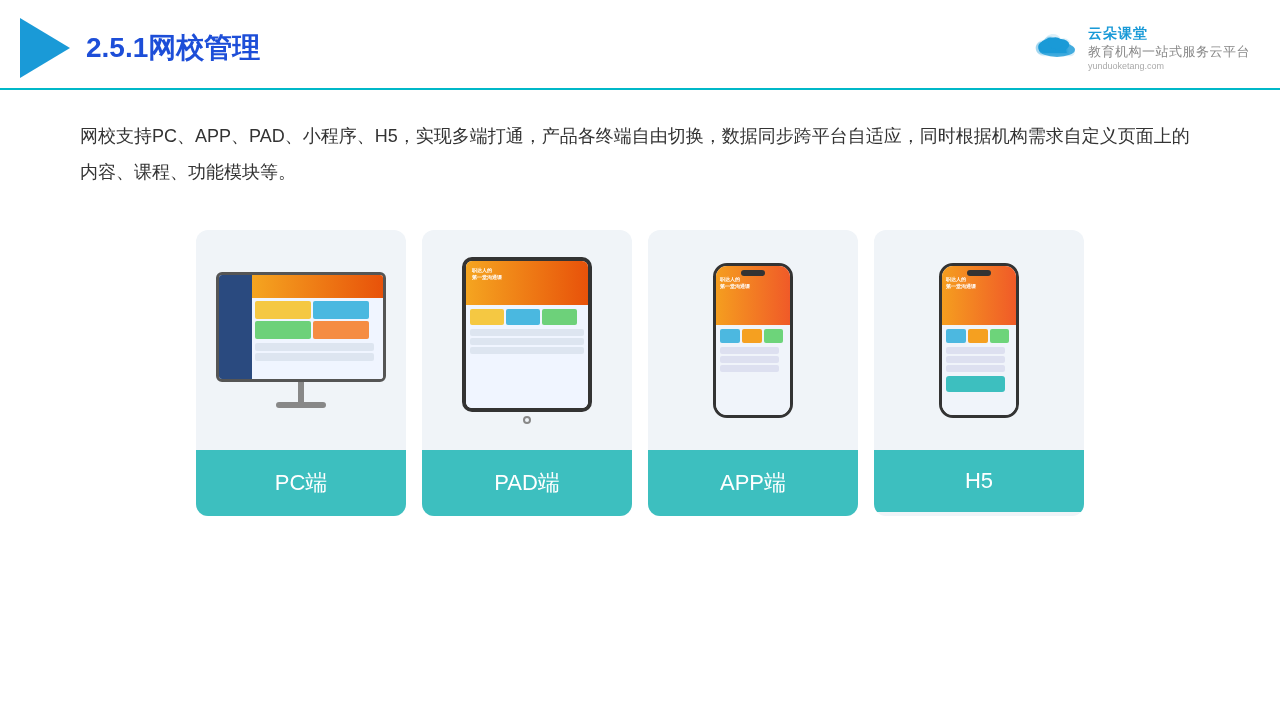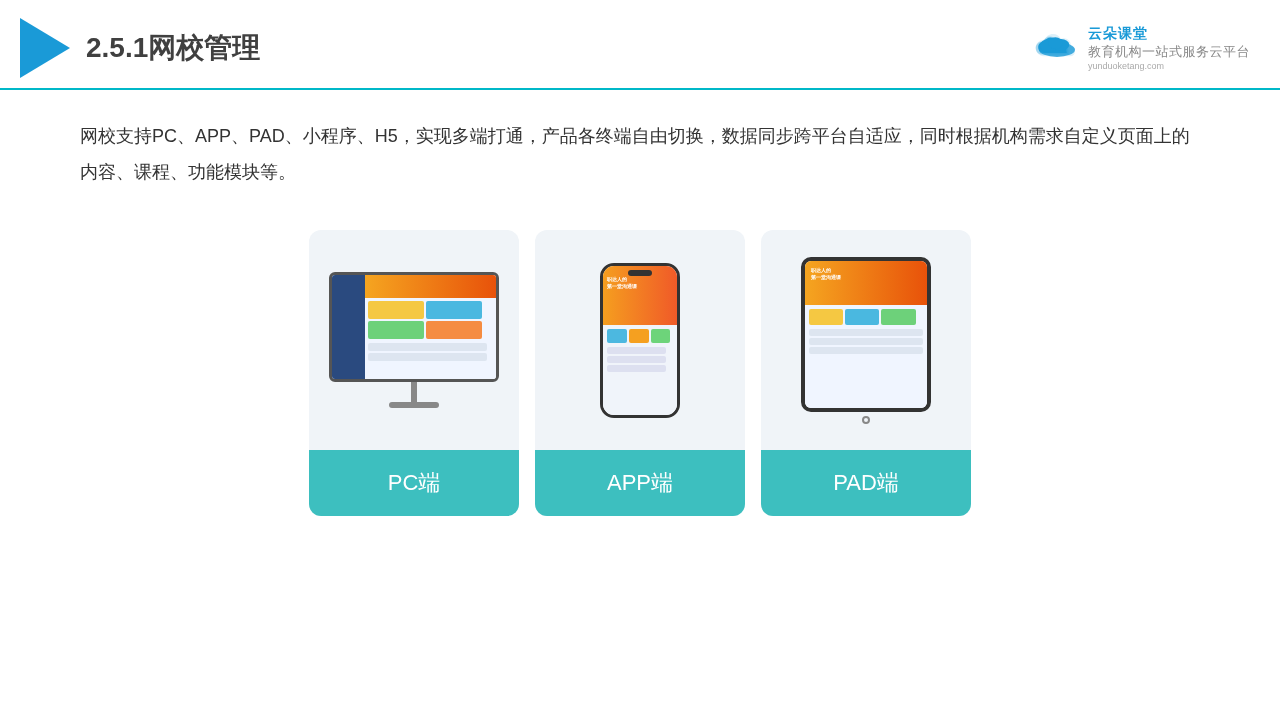--- a/index.html
+++ b/index.html
@@ -28,21 +28,21 @@
     .logo-triangle {
       width: 0;
       height: 0;
       border-top: 30px solid transparent;
       border-bottom: 30px solid transparent;
       border-left: 50px solid #1a9ad7;
     }
     .page-title {
       font-size: 28px;
       font-weight: bold;
-      color: #404040;
+      color: #1d4ed8;
     }
     .header-right {
       display: flex;
       align-items: center;
       gap: 8px;
     }
     .cloud-logo {
       display: flex;
       align-items: center;
       gap: 6px;
@@ -264,20 +264,45 @@
         </div>
         <div class="monitor-stand"></div>
         <div class="monitor-base"></div>
       </div>
     </div>
     <div class="card-label">PC端</div>
   </div>
 
   <div class="card">
     <div class="card-image-area">
+      <div class="device-pad">
+        <div class="pad-body">
+
+          <div style="position:absolute;top:0;left:0;right:0;height:30%;background:linear-gradient(to right,#f5a520,#e8520a);">
+            <div style="padding:6px 6px;color:#fff;font-size:5px;font-weight:bold;line-height:1.4;">职达人的<br>第一堂沟通课</div>
+          </div>
+          <div style="position:absolute;top:30%;left:0;right:0;bottom:0;background:#f0f5ff;padding:4px;">
+            <div style="display:flex;flex-wrap:wrap;gap:2px;">
+              <div style="width:30%;height:16px;background:#f5c842;border-radius:2px;"></div>
+              <div style="width:30%;height:16px;background:#4ab8e0;border-radius:2px;"></div>
+              <div style="width:30%;height:16px;background:#6dd17a;border-radius:2px;"></div>
+              <div style="width:100%;height:7px;background:#dde5f0;border-radius:2px;margin-top:2px;"></div>
+              <div style="width:100%;height:7px;background:#dde5f0;border-radius:2px;"></div>
+              <div style="width:100%;height:7px;background:#dde5f0;border-radius:2px;"></div>
+            </div>
+          </div>
+        </div>
+        <div class="pad-home"></div>
+      </div>
+    </div>
+    <div class="card-label">PAD端</div>
+  </div>
+
+  <div class="card">
+    <div class="card-image-area">
       <div class="device-phone">
         <div class="phone-body">
           <div class="phone-notch"></div>
           <div class="strip-orange">
             <div style="padding:10px 4px 2px;color:#fff;font-size:5px;font-weight:bold;line-height:1.4;">职达人的<br>第一堂沟通课</div>
           </div>
           <div class="strip-white">
             <div style="display:flex;flex-wrap:wrap;gap:2px;padding:4px;">
               <div style="width:30%;height:14px;background:#4cb8e0;border-radius:2px;"></div>
               <div style="width:30%;height:14px;background:#f5a020;border-radius:2px;"></div>
@@ -286,40 +311,39 @@
               <div style="width:90%;height:7px;background:#dde0f0;border-radius:2px;"></div>
               <div style="width:90%;height:7px;background:#dde0f0;border-radius:2px;"></div>
             </div>
           </div>
         </div>
       </div>
     </div>
     <div class="card-label">APP端</div>
   </div>
 
+
   <div class="card">
     <div class="card-image-area">
-      <div class="device-pad">
-        <div class="pad-body">
-
-          <div style="position:absolute;top:0;left:0;right:0;height:30%;background:linear-gradient(to right,#f5a520,#e8520a);">
-            <div style="padding:6px 6px;color:#fff;font-size:5px;font-weight:bold;line-height:1.4;">职达人的<br>第一堂沟通课</div>
-          </div>
-          <div style="position:absolute;top:30%;left:0;right:0;bottom:0;background:#f0f5ff;padding:4px;">
-            <div style="display:flex;flex-wrap:wrap;gap:2px;">
-              <div style="width:30%;height:16px;background:#f5c842;border-radius:2px;"></div>
-              <div style="width:30%;height:16px;background:#4ab8e0;border-radius:2px;"></div>
-              <div style="width:30%;height:16px;background:#6dd17a;border-radius:2px;"></div>
-              <div style="width:100%;height:7px;background:#dde5f0;border-radius:2px;margin-top:2px;"></div>
-              <div style="width:100%;height:7px;background:#dde5f0;border-radius:2px;"></div>
-              <div style="width:100%;height:7px;background:#dde5f0;border-radius:2px;"></div>
+      <div class="device-phone">
+        <div class="phone-body">
+          <div class="phone-notch"></div>
+          <div class="strip-orange">
+            <div style="padding:10px 4px 2px;color:#fff;font-size:5px;font-weight:bold;line-height:1.4;">职达人的<br>第一堂沟通课</div>
+          </div>
+          <div class="strip-white">
+            <div style="display:flex;flex-wrap:wrap;gap:2px;padding:4px;">
+              <div style="width:30%;height:14px;background:#4cb8e0;border-radius:2px;"></div>
+              <div style="width:30%;height:14px;background:#f5a020;border-radius:2px;"></div>
+              <div style="width:30%;height:14px;background:#6dd47a;border-radius:2px;"></div>
+              <div style="width:90%;height:7px;background:#dde0f0;border-radius:2px;margin-top:2px;"></div>
+              <div style="width:90%;height:7px;background:#dde0f0;border-radius:2px;"></div>
+              <div style="width:90%;height:7px;background:#dde0f0;border-radius:2px;"></div>
+              <div style="width:90%;height:16px;background:#3dbfbf;border-radius:3px;margin-top:2px;"></div>
             </div>
           </div>
         </div>
-        <div class="pad-home"></div>
-      </div>
-    </div>
-    <div class="card-label">PAD端</div>
-  </div>
-
-
+      </div>
+    </div>
+    <div class="card-label">H5</div>
+  </div>
 
 </div>
 
 </body></html>

